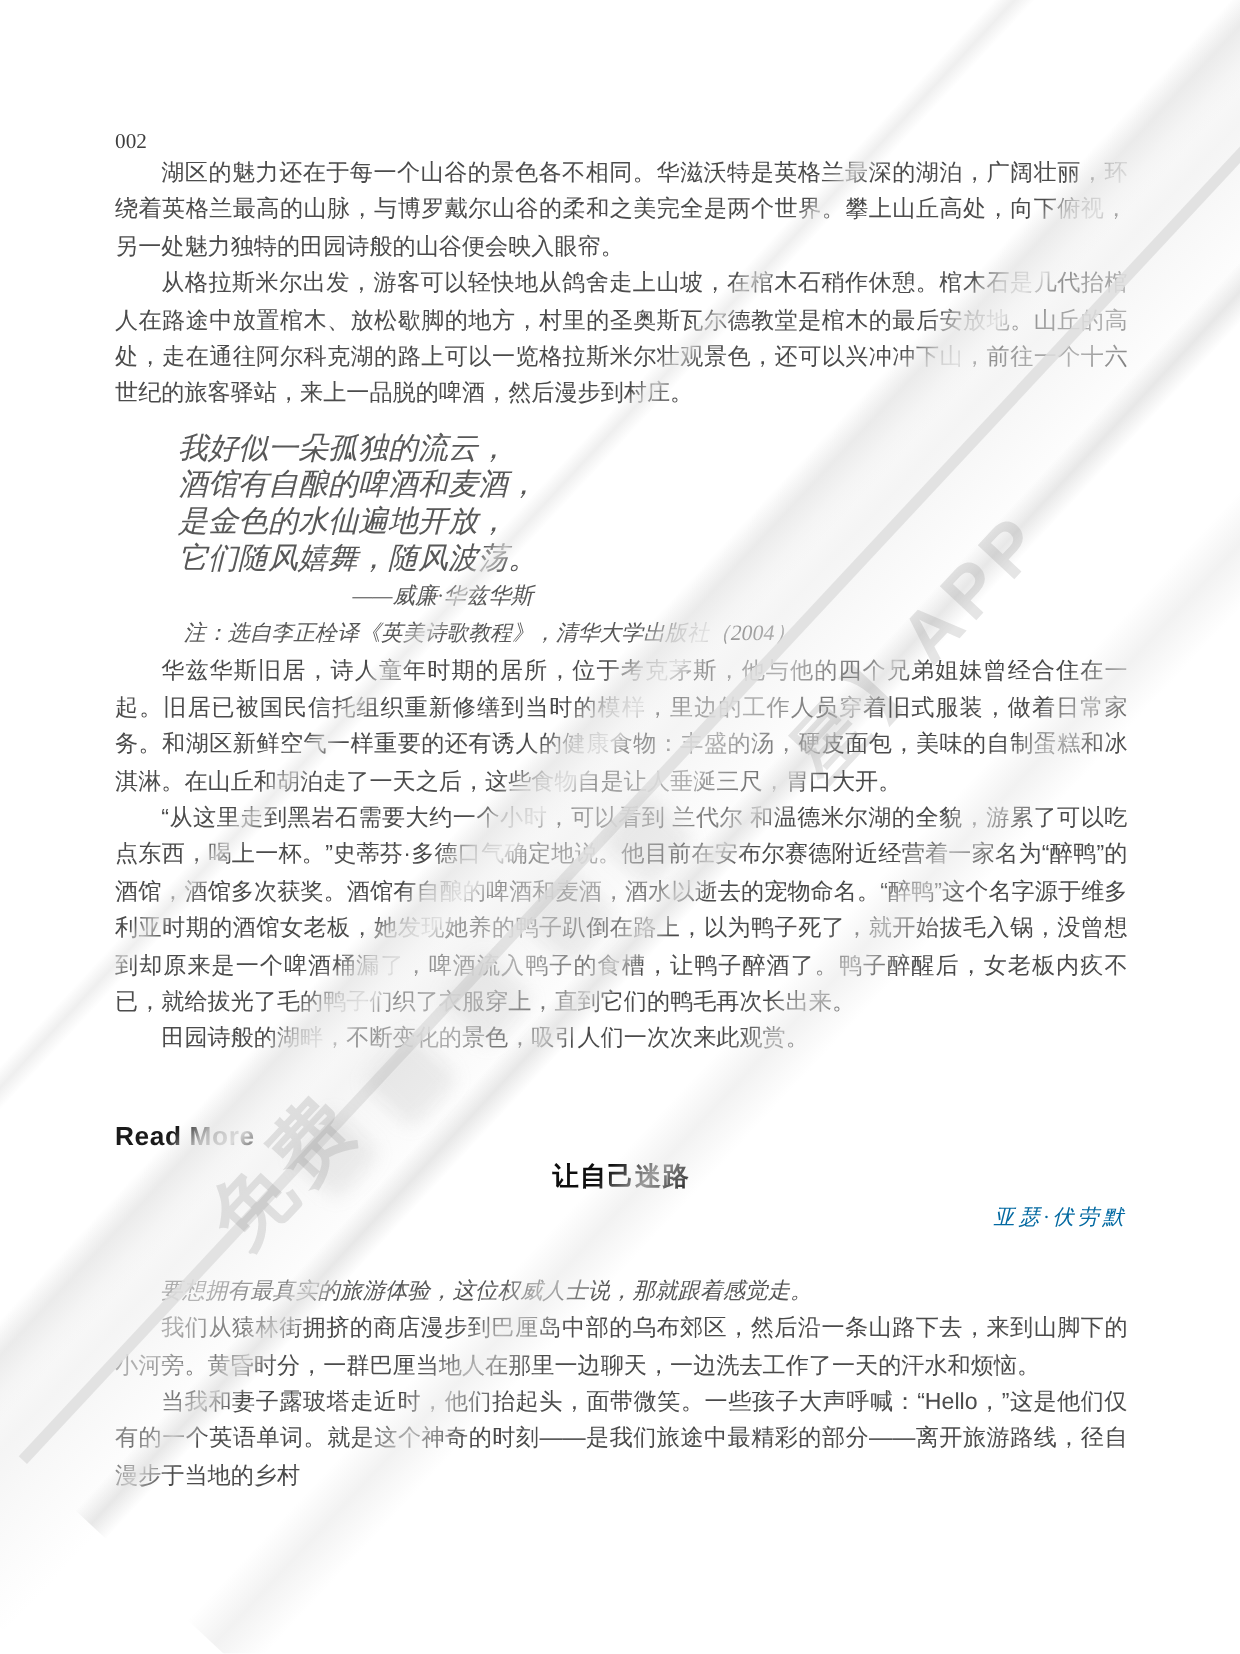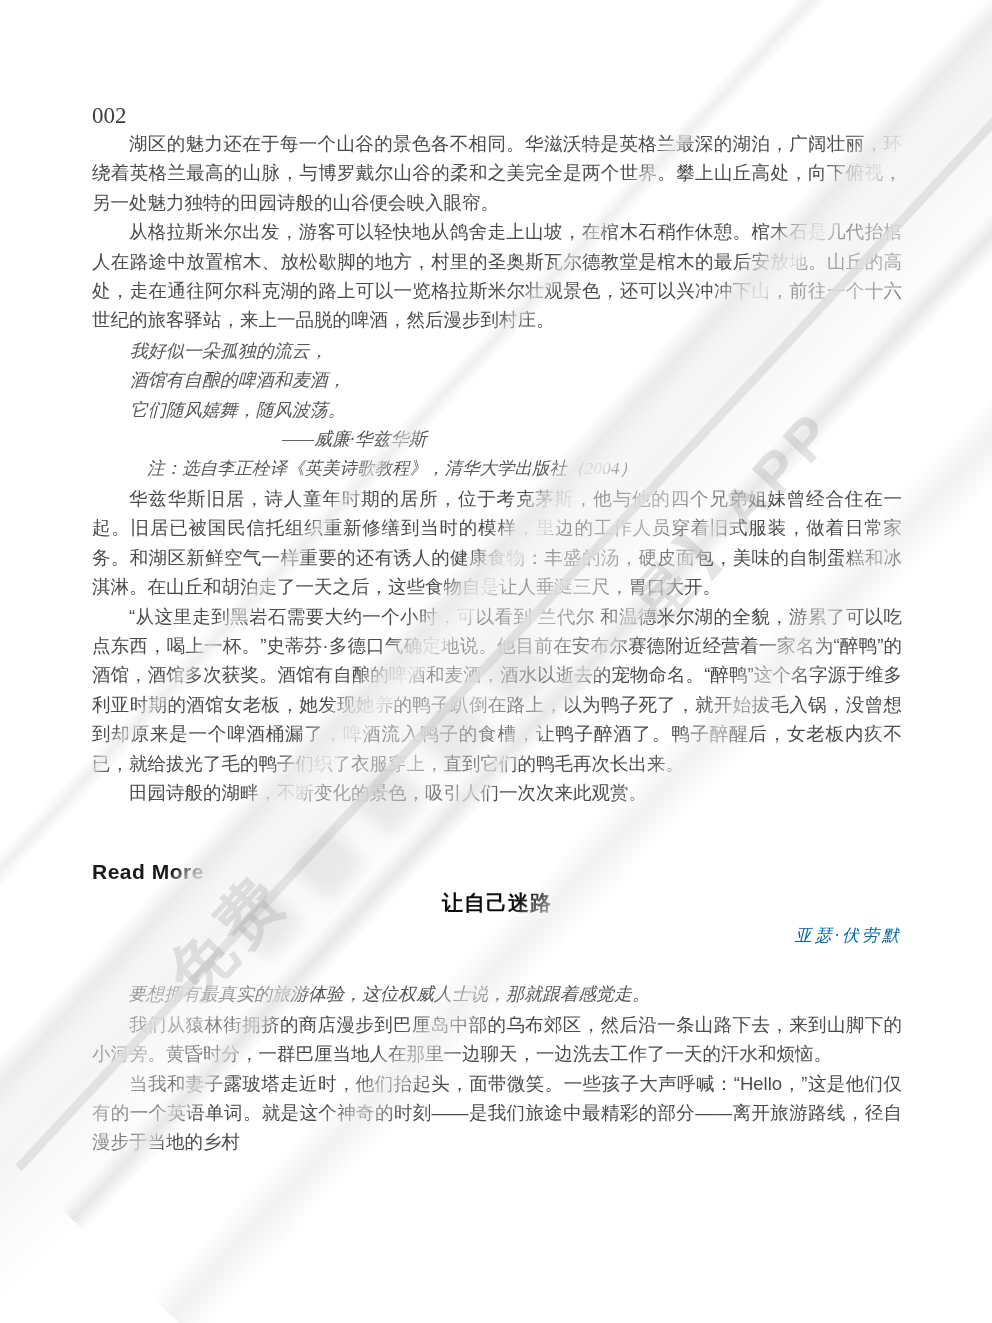--- a/index.html
+++ b/index.html
@@ -3,32 +3,32 @@
 <meta charset="utf-8">
 <style>
   html,body { margin:0; padding:0; background:#fff; }
   .page {
     position:relative; width:992px; height:1323px;
     background:#ffffff; overflow:hidden;
     font-family:"Liberation Sans", sans-serif;
   }
   .content { position:absolute; left:92px; right:90px; top:0; z-index:1; }
   .page-number {
-    margin-top:103px; font-size:23px; color:#3d3d3d;
+    margin-top:103px; font-size:17px; color:#3d3d3d;
     font-family:"Liberation Serif", serif;
   }
   p.body {
     margin:0; font-size:18.5px; line-height:29.4px; color:#4b4b4b;
     text-align:justify; text-indent:2em;
   }
   .first-para { margin-top:34px; }
   .poem {
-    margin:2px 0 0 2.1em; font-style:italic; color:#585858;
+    margin:16px 0 0 2.1em; font-style:italic; color:#585858;
     font-family:"Liberation Serif", serif;
-    font-size:18px; line-height:29.4px;
+    font-size:24px; line-height:29.4px;
   }
   .poem-attribution {
     margin-left:190px; font-style:italic; color:#585858;
     font-family:"Liberation Serif", serif;
     font-size:18px; line-height:29.4px;
   }
   .poem-note {
     margin-left:55px; font-style:italic; color:#585858;
     font-family:"Liberation Serif", serif;
     font-size:17.5px; line-height:29.4px;
@@ -91,20 +91,21 @@
   <div class="content">
 
     <div class="page-number">002</div>
 
     <p class="body first-para">湖区的魅力还在于每一个山谷的景色各不相同。华滋沃特是英格兰最深的湖泊，广阔壮丽，环绕着英格兰最高的山脉，与博罗戴尔山谷的柔和之美完全是两个世界。攀上山丘高处，向下俯视，另一处魅力独特的田园诗般的山谷便会映入眼帘。</p>
     <p class="body">从格拉斯米尔出发，游客可以轻快地从鸽舍走上山坡，在棺木石稍作休憩。棺木石是几代抬棺人在路途中放置棺木、放松歇脚的地方，村里的圣奥斯瓦尔德教堂是棺木的最后安放地。山丘的高处，走在通往阿尔科克湖的路上可以一览格拉斯米尔壮观景色，还可以兴冲冲下山，前往一个十六世纪的旅客驿站，来上一品脱的啤酒，然后漫步到村庄。</p>
 
     <div class="poem">
       <div class="poem-line">我好似一朵孤独的流云，</div>
       <div class="poem-line">酒馆有自酿的啤酒和麦酒，</div>
+      <div class="poem-line">是金色的水仙遍地开放，</div>
       <div class="poem-line">它们随风嬉舞，随风波荡。</div>
     </div>
     <div class="poem-attribution">——威廉·华兹华斯</div>
     <div class="poem-note">注：选自李正栓译《英美诗歌教程》，清华大学出版社（2004）</div>
 
     <p class="body">华兹华斯旧居，诗人童年时期的居所，位于考克茅斯，他与他的四个兄弟姐妹曾经合住在一起。旧居已被国民信托组织重新修缮到当时的模样，里边的工作人员穿着旧式服装，做着日常家务。和湖区新鲜空气一样重要的还有诱人的健康食物：丰盛的汤，硬皮面包，美味的自制蛋糕和冰淇淋。在山丘和胡泊走了一天之后，这些食物自是让人垂涎三尺，胃口大开。</p>
     <p class="body">“从这里走到黑岩石需要大约一个小时，可以看到 兰代尔 和温德米尔湖的全貌，游累了可以吃点东西，喝上一杯。”史蒂芬·多德口气确定地说。他目前在安布尔赛德附近经营着一家名为“醉鸭”的酒馆，酒馆多次获奖。酒馆有自酿的啤酒和麦酒，酒水以逝去的宠物命名。“醉鸭”这个名字源于维多利亚时期的酒馆女老板，她发现她养的鸭子趴倒在路上，以为鸭子死了，就开始拔毛入锅，没曾想到却原来是一个啤酒桶漏了，啤酒流入鸭子的食槽，让鸭子醉酒了。鸭子醉醒后，女老板内疚不已，就给拔光了毛的鸭子们织了衣服穿上，直到它们的鸭毛再次长出来。</p>
     <p class="body">田园诗般的湖畔，不断变化的景色，吸引人们一次次来此观赏。</p>
 
     <h2 class="read-more">Read More</h2>

